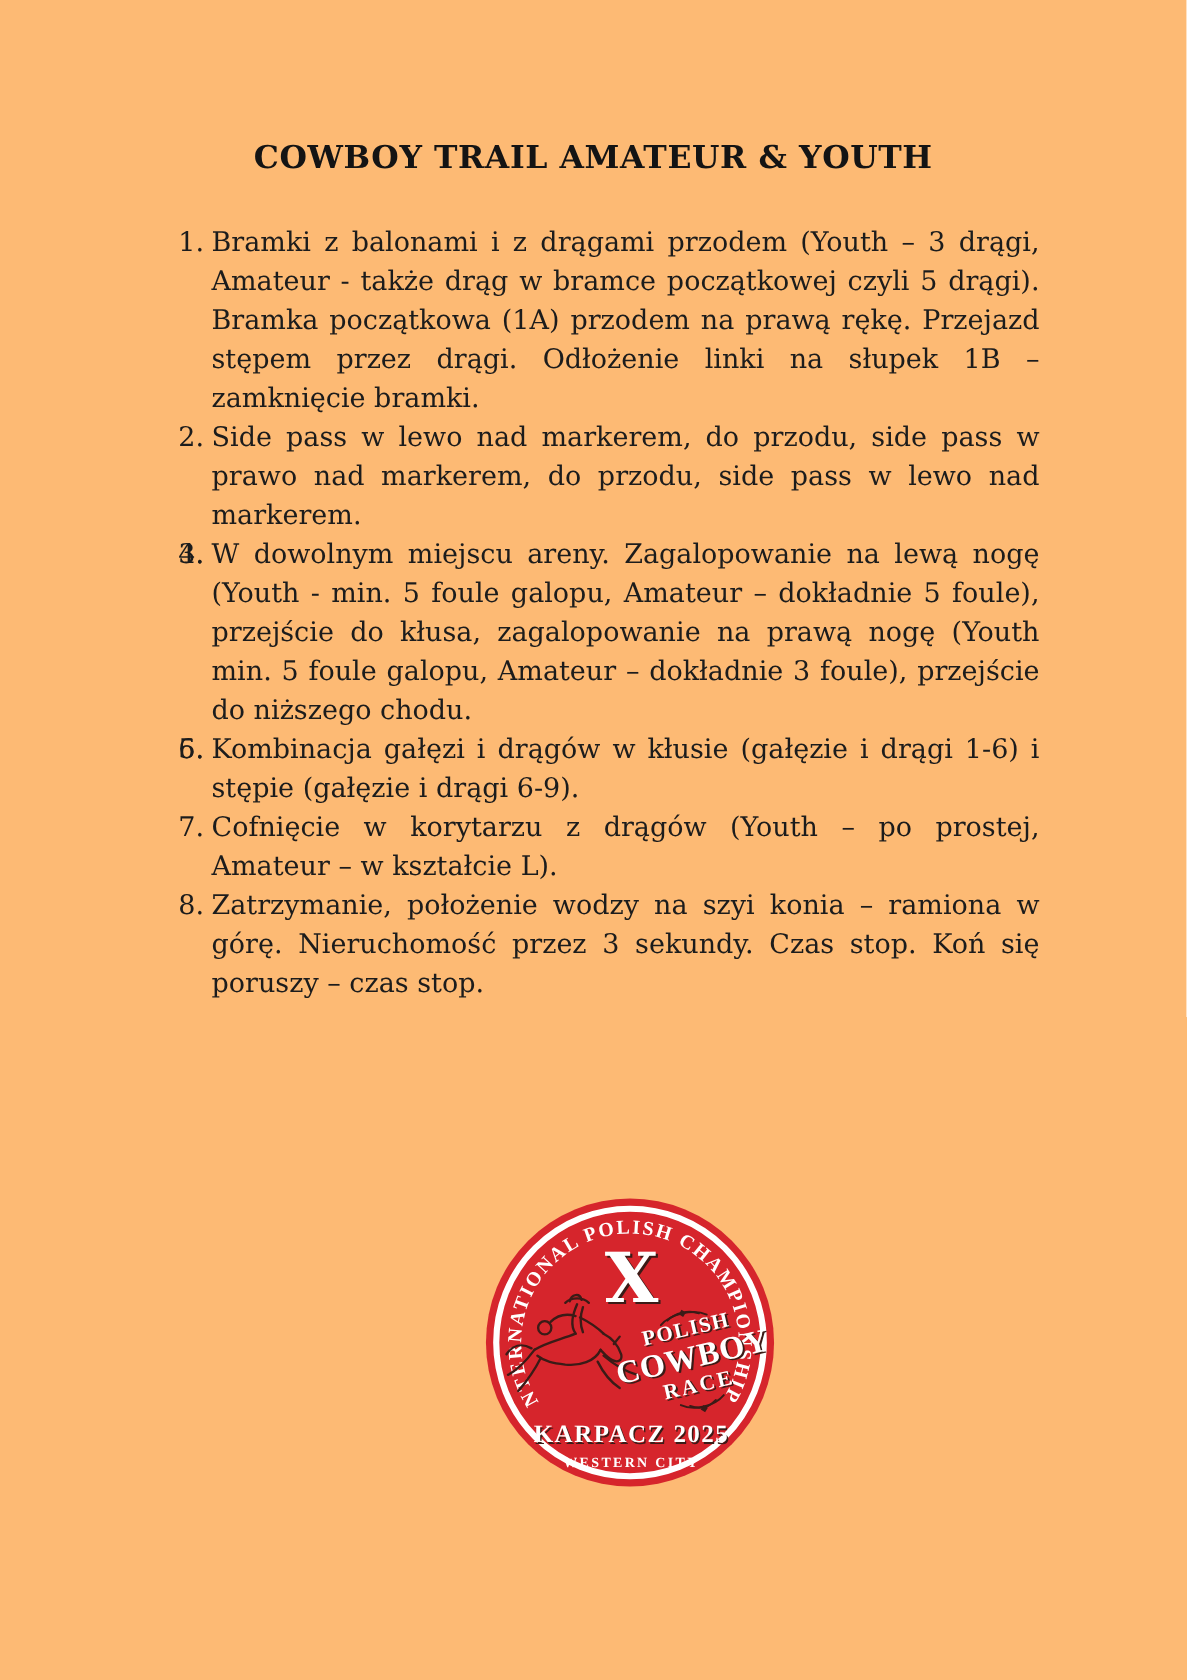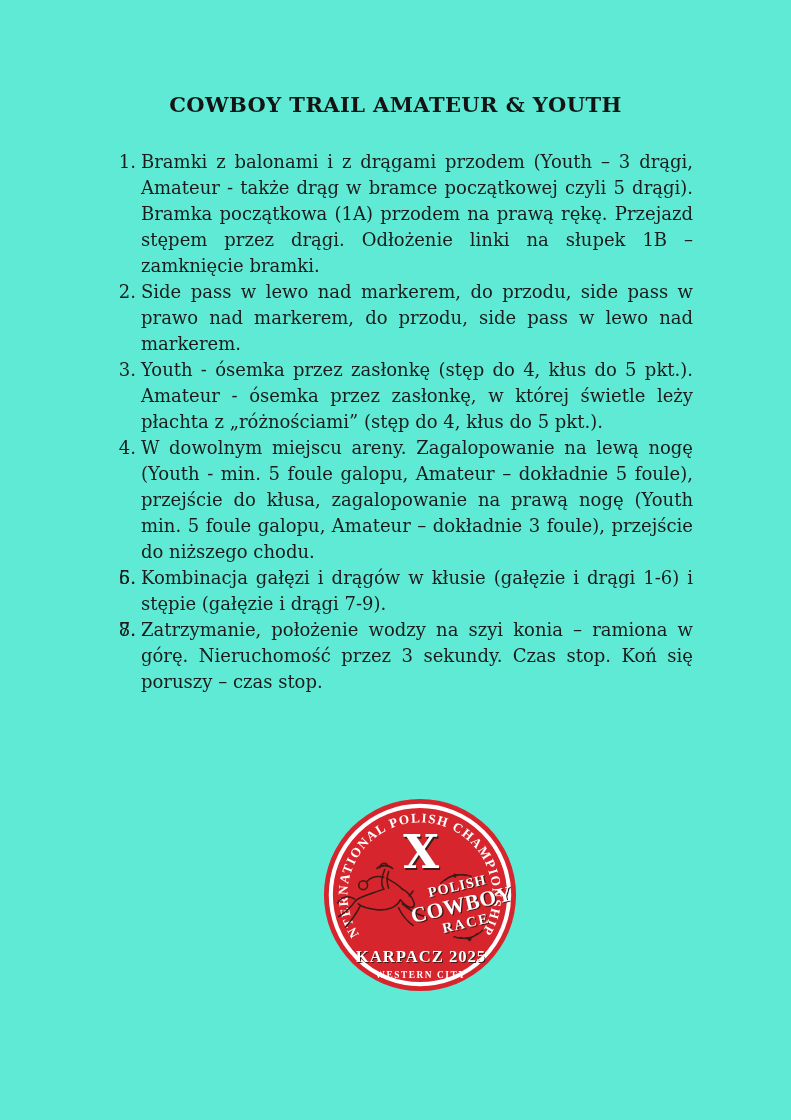--- a/index.html
+++ b/index.html
@@ -1,20 +1,20 @@
 <!DOCTYPE html>
 <html><head>
 <meta charset="utf-8">
 <style>
   html, body { margin: 0; padding: 0; background: #ffffff; }
   .page {
     position: relative;
     width: 791px;
     height: 1120px;
-    background: #5eead4;
+    background: #fdba74;
     font-family: "DejaVu Serif", serif;
     color: #1a1a1a;
     overflow: hidden;
     box-sizing: border-box;
     padding: 92px 98px 0 115px;
   }
   .title-wrap {
     margin-left: -115px;
     margin-right: -98px;
     text-align: center;
@@ -64,35 +64,35 @@
     <div class="list-item">
       <span class="num">1.</span>
       <span>Bramki z balonami i z drągami przodem (Youth – 3 drągi, Amateur - także drąg w bramce początkowej czyli 5 drągi). Bramka początkowa (1A) przodem na prawą rękę. Przejazd stępem przez drągi. Odłożenie linki na słupek 1B – zamknięcie bramki.</span>
     </div>
     <div class="list-item">
       <span class="num">2.</span>
       <span>Side pass w lewo nad markerem, do przodu, side pass w prawo nad markerem, do przodu, side pass w lewo nad markerem.</span>
     </div>
     <div class="list-item">
       <span class="num">3.</span>
-      <span>Youth - ósemka przez zasłonkę (stęp do 4, kłus do 5 pkt.). Amateur - ósemka przez zasłonkę, w której świetle leży płachta z „różnościami” (stęp do 4, kłus do 5 pkt.).</span>
     </div>
     <div class="list-item">
       <span class="num">4.</span>
       <span>W dowolnym miejscu areny. Zagalopowanie na lewą nogę (Youth - min. 5 foule galopu, Amateur – dokładnie 5 foule), przejście do kłusa, zagalopowanie na prawą nogę (Youth min. 5 foule galopu, Amateur – dokładnie 3 foule), przejście do niższego chodu.</span>
     </div>
     <div class="list-item">
       <span class="num">5.</span>
     </div>
     <div class="list-item">
       <span class="num">6.</span>
-      <span>Kombinacja gałęzi i drągów w kłusie (gałęzie i drągi 1-6) i stępie (gałęzie i drągi 7-9).</span>
+      <span>Kombinacja gałęzi i drągów w kłusie (gałęzie i drągi 1-6) i stępie (gałęzie i drągi 6-9).</span>
     </div>
     <div class="list-item">
       <span class="num">7.</span>
+      <span>Cofnięcie w korytarzu z drągów (Youth – po prostej, Amateur – w kształcie L).</span>
     </div>
     <div class="list-item">
       <span class="num">8.</span>
       <span>Zatrzymanie, położenie wodzy na szyi konia – ramiona w górę. Nieruchomość przez 3 sekundy. Czas stop. Koń się poruszy – czas stop.</span>
     </div>
   </div>
 
   <div class="logo-wrap">
     <svg width="196" height="196" viewBox="-100 -100 200 200" xmlns="http://www.w3.org/2000/svg">
       <defs>

